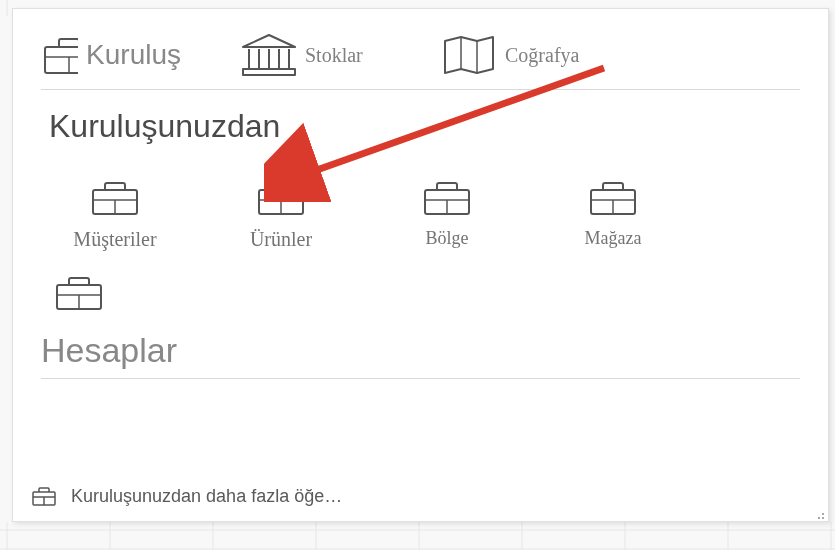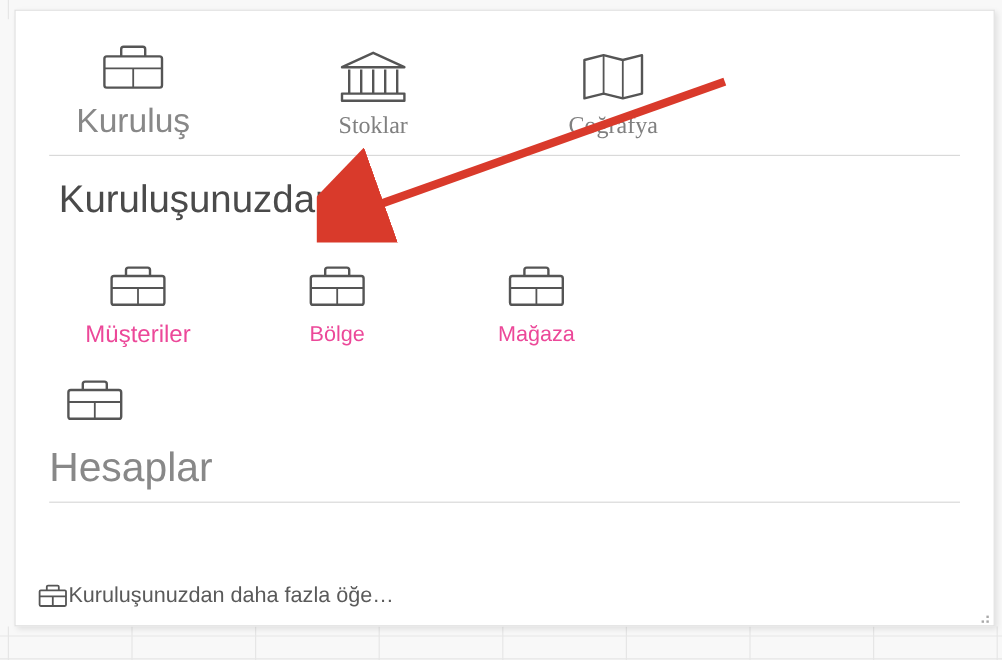--- a/index.html
+++ b/index.html
@@ -24,21 +24,21 @@
   }
   .top-row {
     display: flex;
     gap: 60px;
     padding: 24px 28px 4px 28px;
     align-items: flex-end;
   }
   .tile {
     width: 140px;
     display: flex;
-    flex-direction: column;
+    flex-direction: row;
     align-items: center;
     gap: 8px;
     cursor: pointer;
   }
   .tile .label {
     font-size: 20px;
     color: #808080;
     font-family: Liberation Serif, serif;
   }
   .section-title {
@@ -66,34 +66,36 @@
   .item {
     width: 148px;
     display: flex;
     flex-direction: column;
     align-items: center;
     gap: 10px;
     cursor: pointer;
   }
   .item .label {
     font-size: 20px;
-    color: #ec4899;
+    color: #737373;
+    font-family: Liberation Serif, serif;
   }
   .item.small .label { font-size: 18px; }
   .items-row2 {
     display: flex;
     padding: 22px 28px 0 40px;
   }
   .footer-row {
     position: absolute;
     bottom: 14px;
     left: 18px;
     right: 18px;
     display: flex;
     align-items: center;
+    gap: 14px;
     color: #5a5a5a;
     font-size: 18px;
     cursor: pointer;
   }
   .resize-grip {
     position: absolute;
     right: 3px;
     bottom: 1px;
     width: 12px;
     height: 12px;
@@ -181,20 +183,29 @@
     <div class="item">
       <svg width="52" height="40">
         <rect class="stroke" x="4" y="12" width="44" height="24" rx="2"></rect>
         <path class="stroke" d="M16 12 V7 a2 2 0 0 1 2 -2 h16 a2 2 0 0 1 2 2 V12"></path>
         <line class="thin" x1="4" y1="22" x2="48" y2="22"></line>
         <line class="thin" x1="26" y1="22" x2="26" y2="36"></line>
       </svg>
       <div class="label">Müşteriler</div>
     </div>
 
+    <div class="item">
+      <svg width="52" height="40">
+        <rect class="stroke" x="4" y="12" width="44" height="24" rx="2"></rect>
+        <path class="stroke" d="M16 12 V7 a2 2 0 0 1 2 -2 h16 a2 2 0 0 1 2 2 V12"></path>
+        <line class="thin" x1="4" y1="22" x2="48" y2="22"></line>
+        <line class="thin" x1="26" y1="22" x2="26" y2="36"></line>
+      </svg>
+      <div class="label">Ürünler</div>
+    </div>
 
 
     <div class="item small">
       <svg width="52" height="40">
         <rect class="stroke" x="4" y="12" width="44" height="24" rx="2"></rect>
         <path class="stroke" d="M16 12 V7 a2 2 0 0 1 2 -2 h16 a2 2 0 0 1 2 2 V12"></path>
         <line class="thin" x1="4" y1="22" x2="48" y2="22"></line>
         <line class="thin" x1="26" y1="22" x2="26" y2="36"></line>
       </svg>
       <div class="label">Bölge</div>

